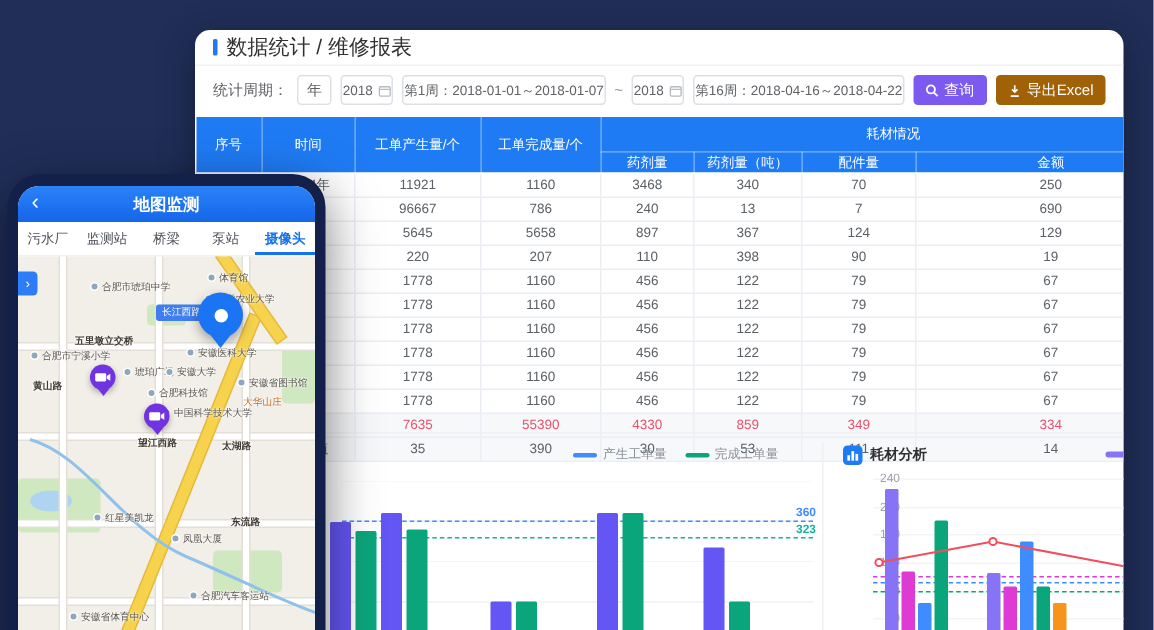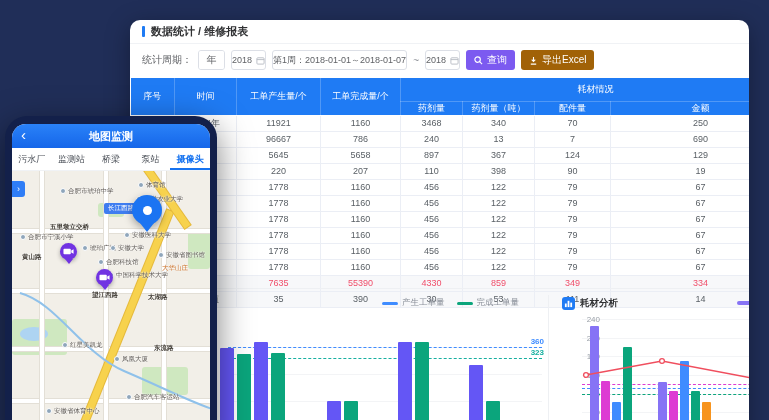--- a/index.html
+++ b/index.html
@@ -4,21 +4,21 @@
 <style>
   * { margin:0; padding:0; box-sizing:border-box; }
   html,body { width:769px; height:420px; overflow:hidden; }
   body { position:relative; background:#202e58; font-family:"Liberation Sans","DejaVu Sans",sans-serif; }
 
   
   .panel { position:absolute; left:130px; top:20px; width:619px; height:440px;
            background:#fff; border-radius:10px; overflow:hidden; box-shadow:0 6px 24px rgba(0,0,0,.35); }
   .breadcrumb-row { height:24px; display:flex; align-items:center; padding:0 12px; border-bottom:1px solid #f0f2f5; }
   .breadcrumb-accent { width:3px; height:11px; background:#1f7bf4; margin-right:6px; border-radius:1px; }
-  .breadcrumb { font-size:11px; font-weight:bold; color:#303133; }
+  .breadcrumb { font-size:14px; font-weight:normal; color:#303133; }
 
   .filter { height:28px; display:flex; align-items:center; gap:6px; padding:0 12px; margin-top:2px; }
   .filter-label { font-size:10px; color:#606266; white-space:nowrap; }
   .seg { display:flex; border:1px solid #dcdfe6; border-radius:3px; overflow:hidden; height:20px; }
   .seg .seg-item { width:25px; font-size:10px; color:#606266; background:#fff; display:flex; align-items:center; justify-content:center;
                    border-right:1px solid #dcdfe6; cursor:pointer; }
   .seg .seg-item:last-child { border-right:none; }
   .input { height:20px; border:1px solid #dcdfe6; border-radius:3px; background:#fff; color:#606266;
            font-size:9px; display:flex; align-items:center; padding:0 0; gap:4px; white-space:nowrap; }
   .input .cal { flex:none; }
@@ -127,20 +127,23 @@
     <div class="input">
       <span>第1周：2018-01-01～2018-01-07</span>
     </div>
     <span class="tilde">~</span>
     <div class="input">
       <span>2018</span>
       <svg class="cal" width="9" height="9" viewBox="0 0 10 10">
           <rect x="1" y="2" width="8" height="7" rx="1" fill="none" stroke="#b6bac2" stroke-width="1"></rect>
           <line x1="1" y1="4" x2="9" y2="4" stroke="#b6bac2" stroke-width="1"></line>
         </svg>
+    </div>
+    <div class="input">
+      <span>第16周：2018-04-16～2018-04-22</span>
     </div>
     <button class="btn btn-query">
       <svg width="9" height="9" viewBox="0 0 10 10">
           <circle cx="4" cy="4" r="3" fill="none" stroke="#fff" stroke-width="1.3"></circle>
           <line x1="6.3" y1="6.3" x2="9" y2="9" stroke="#fff" stroke-width="1.3"></line>
         </svg>
       <span>查询</span>
     </button>
     <button class="btn btn-export">
       <svg width="9" height="9" viewBox="0 0 10 10">

